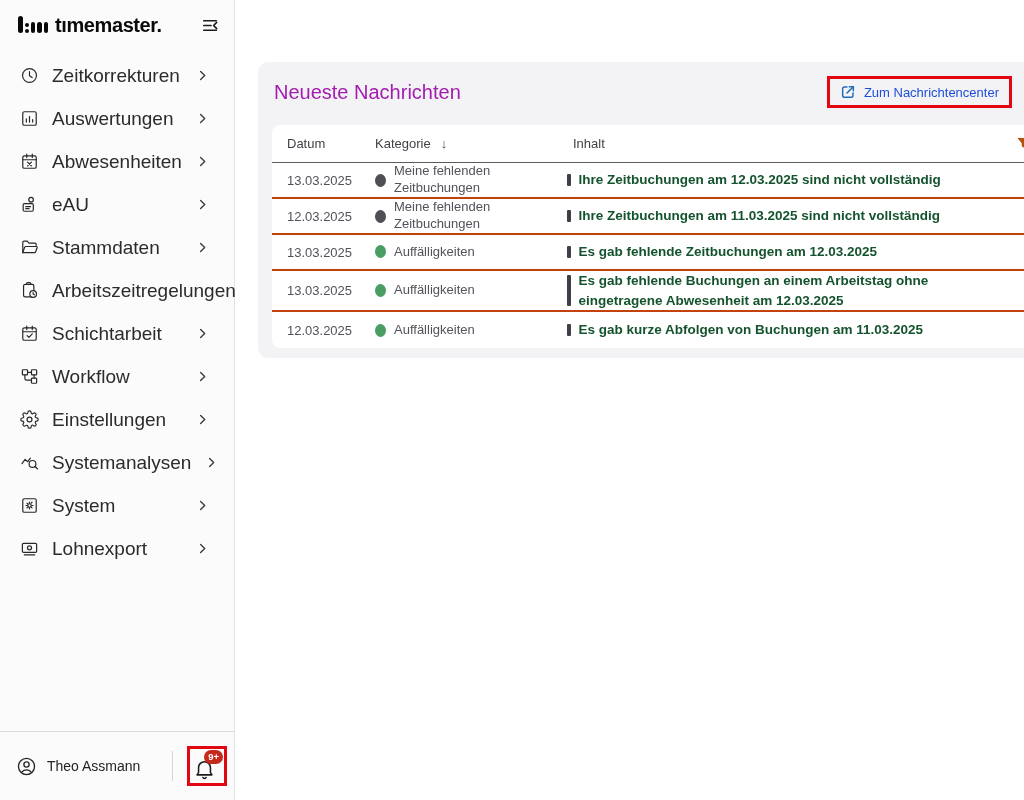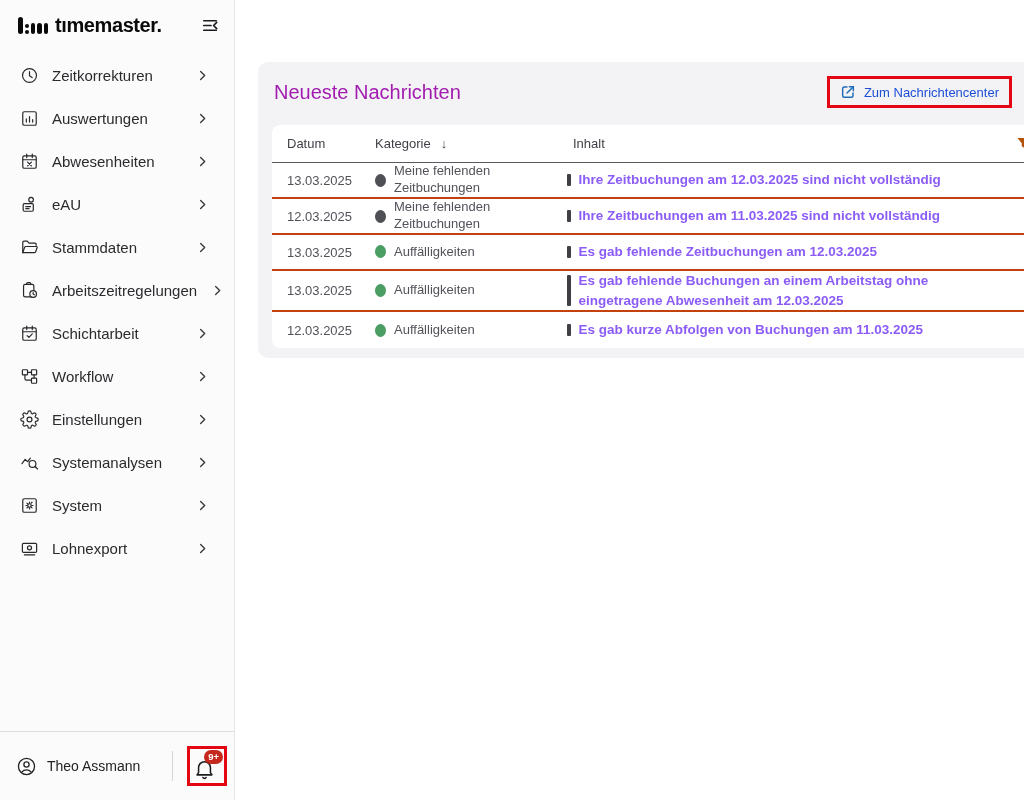--- a/index.html
+++ b/index.html
@@ -6,32 +6,32 @@
   body{
     width:1024px;height:800px;position:relative;overflow:hidden;
     background:#ffffff;font-family:"Liberation Sans",sans-serif;
     -webkit-font-smoothing:antialiased;
   }
   
   .sidebar{position:absolute;top:0;left:0;bottom:0;width:235px;background:#fbfbfc;
     border-right:1px solid #e4e4e7;box-sizing:border-box;}
   .sb-header{height:50px;display:flex;align-items:center;justify-content:space-between;
     padding:0 13px 0 18px;}
-  .logo{display:flex;align-items:center;gap:7px;}
+  .logo{display:flex;gap:7px;}
   .logo-mark{display:flex;align-items:flex-end;gap:2px;height:18px;}
   .lm-bar{width:4.5px;height:17px;background:#0a0a0a;border-radius:2.5px;}
   .lm-colon{display:flex;flex-direction:column;justify-content:flex-end;gap:2.5px;height:12px;}
   .lm-dot{width:4px;height:4px;background:#0a0a0a;border-radius:50%;}
   .lm-pill{width:4.5px;height:11.5px;background:#0a0a0a;border-radius:2.5px;}
   .logo-text{font-size:20px;font-weight:700;letter-spacing:-0.4px;color:#0a0a0a;line-height:1;}
   .fold-btn{width:22px;height:22px;display:flex;align-items:center;justify-content:center;cursor:pointer;color:#1c1c1f;}
   .nav{padding-top:4px;}
   .nav-item{height:43px;display:flex;align-items:center;gap:13px;padding:0 24px 0 20px;cursor:pointer;}
   .nav-item .nicon{width:19px;height:19px;flex:none;display:flex;color:#27272a;}
-  .nav-label{font-size:15px;color:#2b2b2e;}
+  .nav-label{font-size:19px;color:#2b2b2e;}
   .nav-chevron{margin-left:auto;width:15px;height:15px;color:#3a3a3e;flex:none;}
   .sb-footer{position:absolute;bottom:0;left:0;right:0;height:69px;border-top:1px solid #dddde1;
     display:flex;align-items:center;padding:0 7px 0 16px;box-sizing:border-box;background:#fbfbfc;}
   .user{display:flex;align-items:center;gap:10px;cursor:pointer;color:#232326;}
   .user-name{font-size:14px;color:#232326;}
   .footer-divider{width:1px;height:30px;background:#d6d6da;margin-left:auto;margin-right:14px;}
   .bell-annot{border:3px solid #e30613;width:34px;height:34px;position:relative;flex:none;}
   .bell-wrap{position:absolute;left:3px;bottom:2px;width:23px;height:23px;color:#1c1c1f;cursor:pointer;}
   .bell-badge{position:absolute;top:1px;right:1px;background:#c5281c;color:#fff;font-size:9.5px;
     font-weight:700;padding:1.5px 4px;border-radius:8px;line-height:1.15;}
@@ -53,21 +53,21 @@
   .c-content{flex:1;min-width:0;display:flex;align-items:center;}
   .t-head .c-content{padding-left:6px;}
   .sort-arrow{font-size:13px;color:#3f3f46;margin-left:2px;}
   .funnel{position:absolute;right:-6px;top:11px;width:14px;height:14px;}
   .t-row{display:flex;align-items:center;min-height:36px;border-bottom:2px solid #c2410c;
     font-size:13px;color:#52525b;box-sizing:border-box;cursor:pointer;}
   .t-row:last-child{border-bottom:none;}
   .cat-dot{width:11px;height:13px;border-radius:50%;flex:none;}
   .cat-text{line-height:1.3;max-width:130px;}
   .content-bar{width:3.5px;align-self:stretch;margin:4px 0;background:#3f3f46;border-radius:1px;flex:none;}
-  .content-text{margin-left:8px;font-weight:700;font-size:13.5px;color:#8b5cf6;line-height:1.45;max-width:390px;}
+  .content-text{margin-left:8px;font-weight:700;font-size:13.5px;color:#14532d;line-height:1.45;max-width:390px;}
 </style>
 </head>
 <body>
 
 <div class="sidebar">
   <div class="sb-header">
     <div class="logo">
       <span class="logo-mark">
         <span class="lm-bar"></span>
         <span class="lm-colon">

